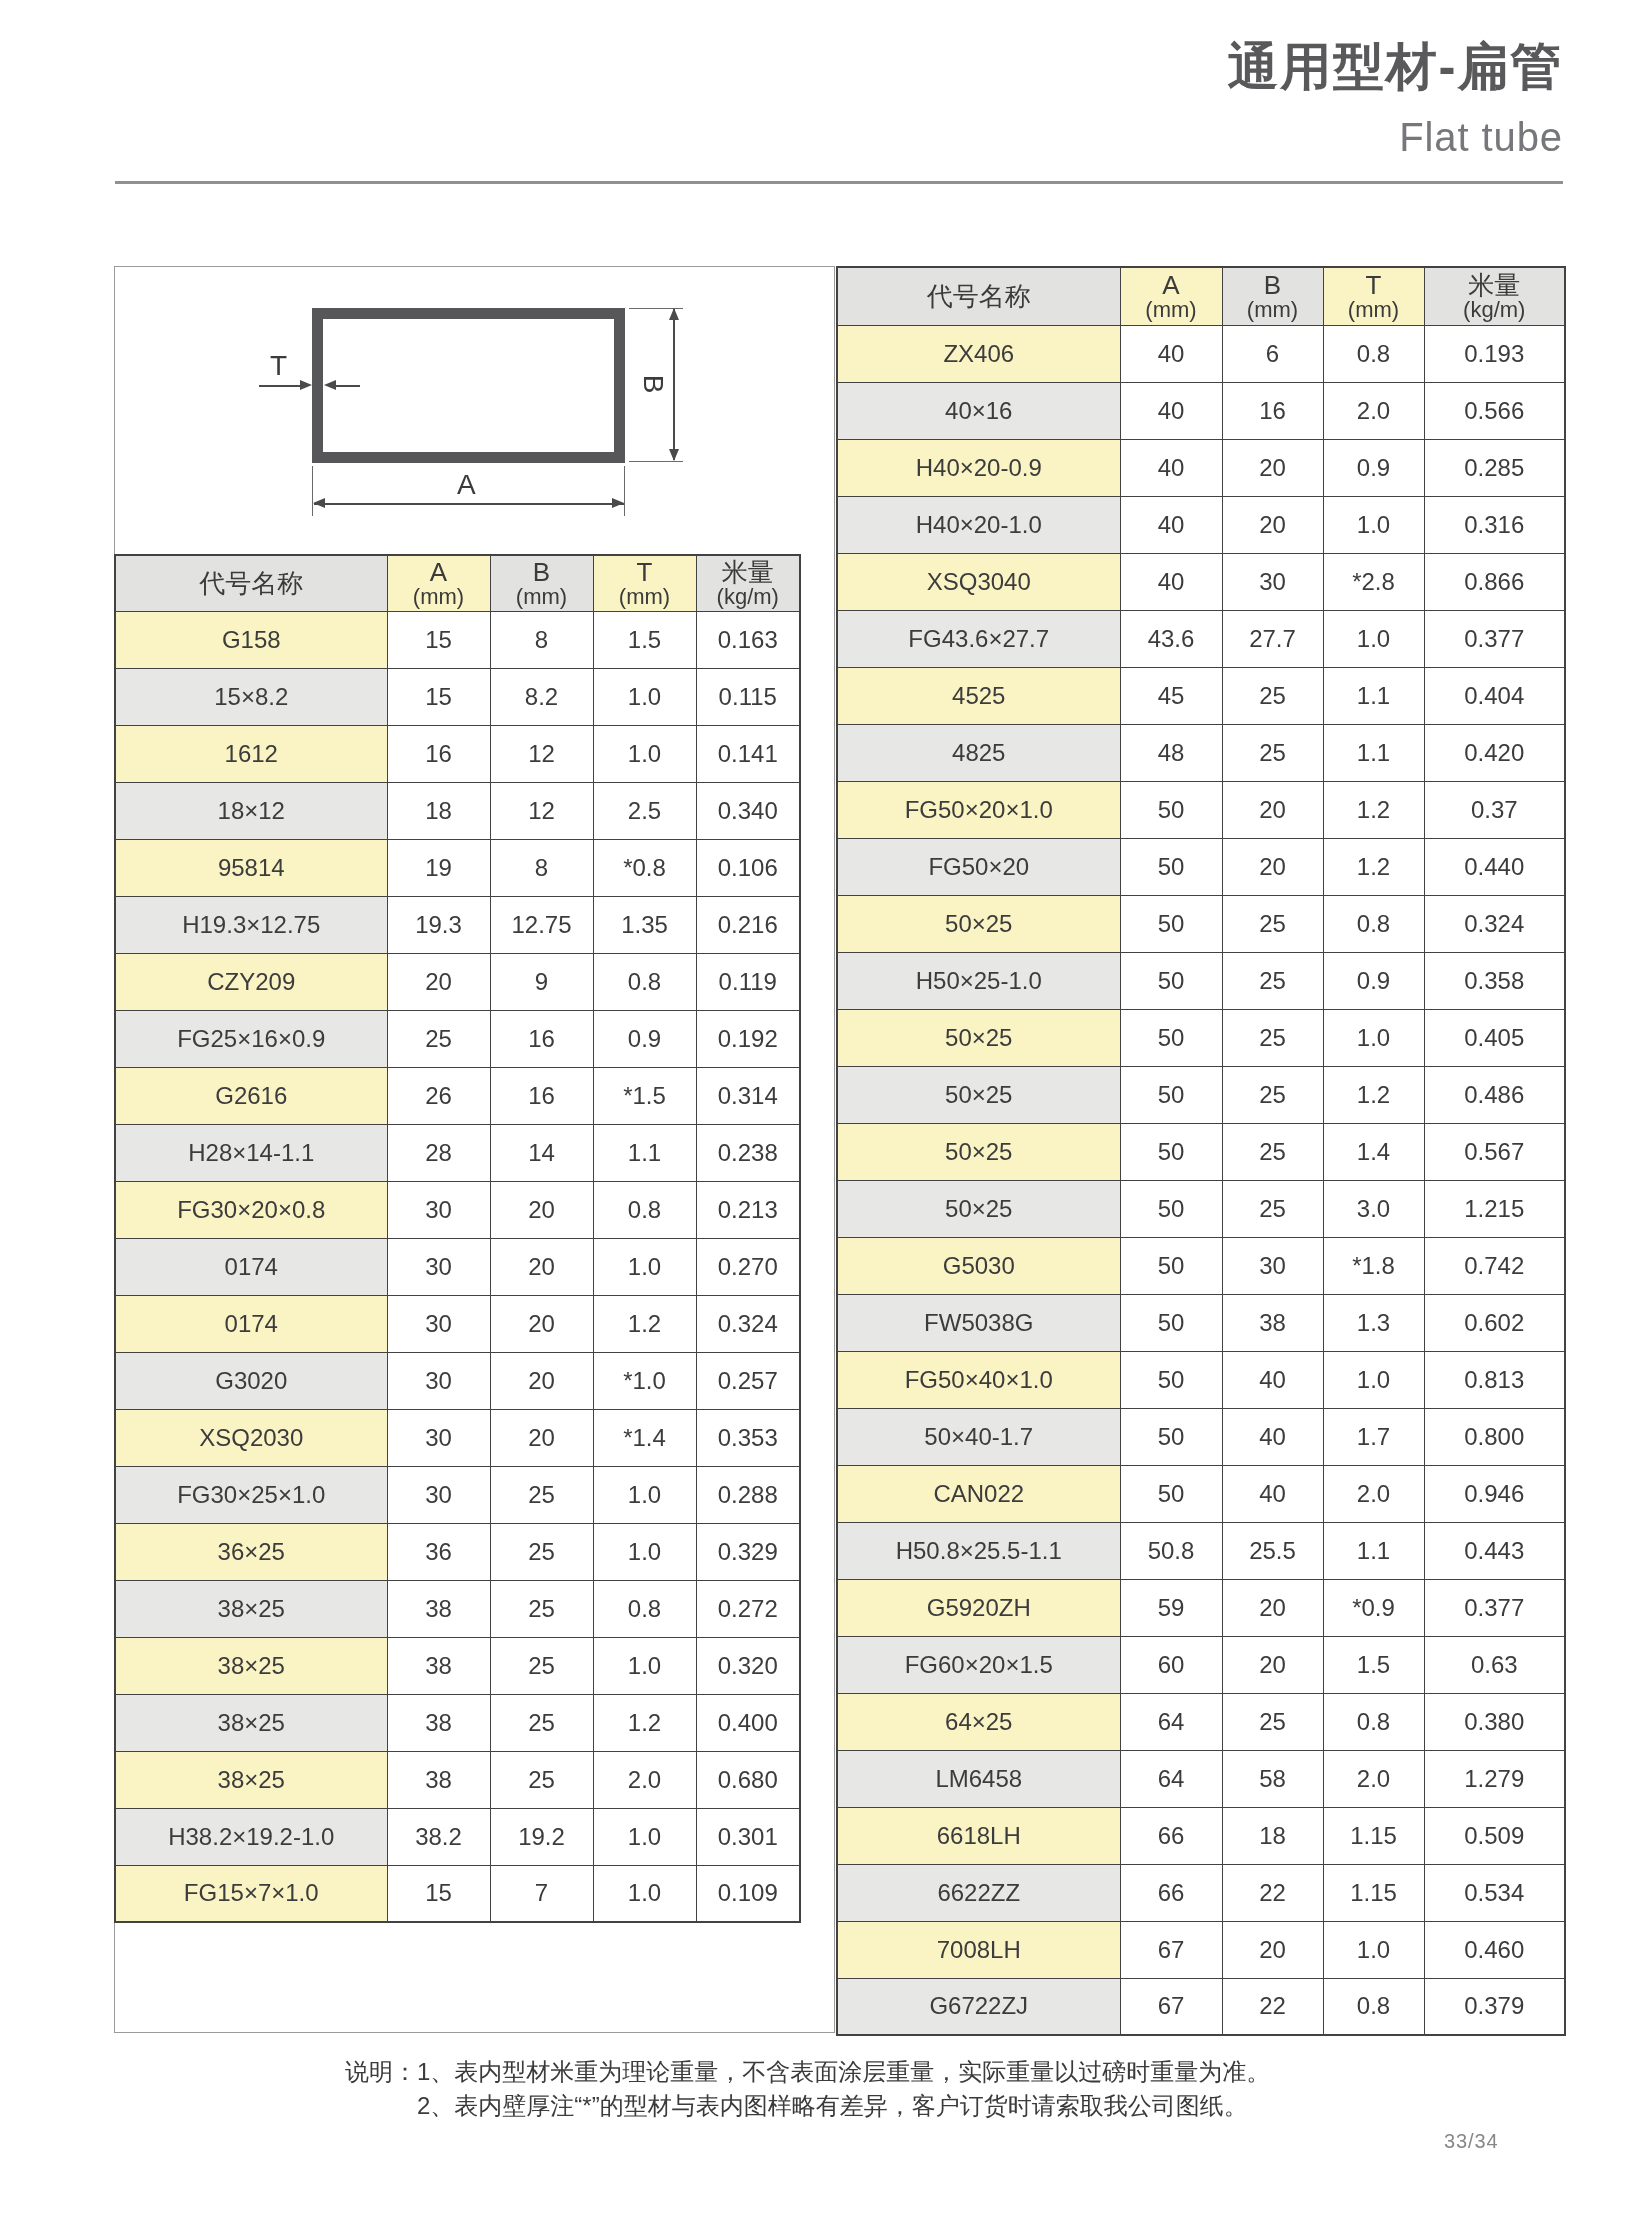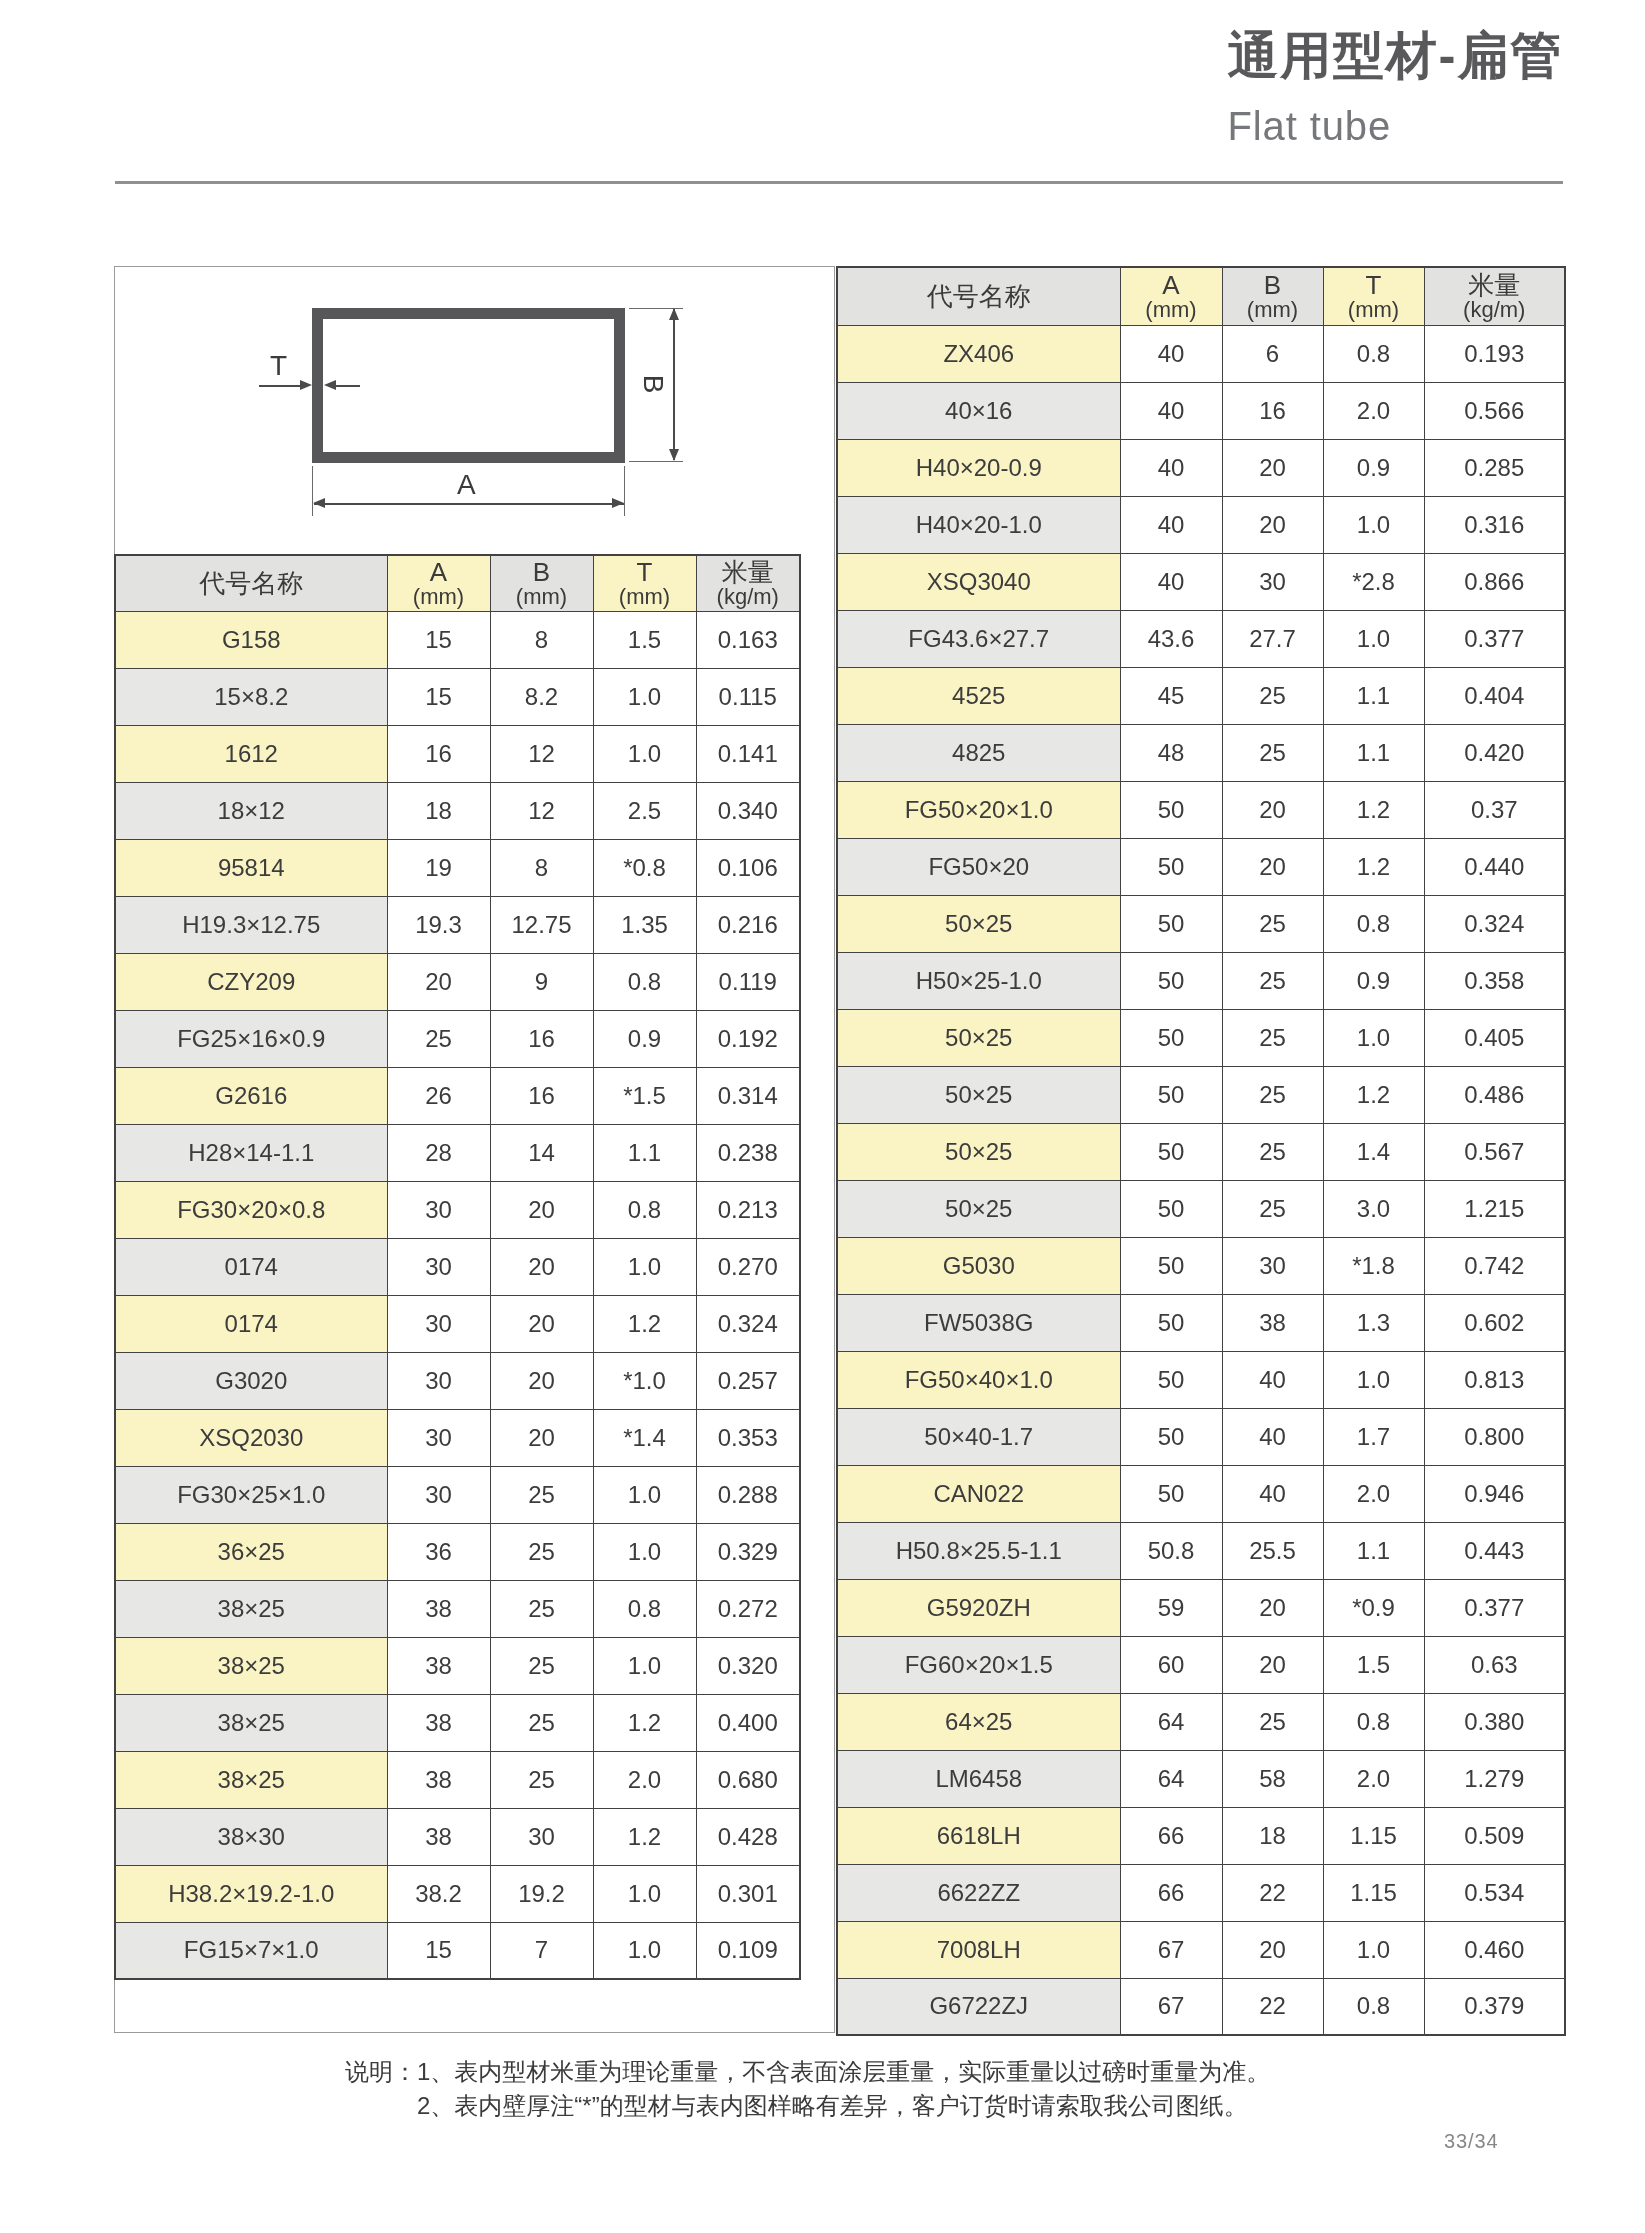--- a/index.html
+++ b/index.html
@@ -2,21 +2,21 @@
 <html style="font-size:14.4px"><head>
 <meta charset="utf-8">
 <style>
   html,body{margin:0;padding:0;}
   body{
     width:1645px;height:2233px;position:relative;background:#ffffff;
     font-family:"Liberation Sans","DejaVu Sans",sans-serif;color:#3b3b3b;
     -webkit-font-smoothing:antialiased;
   }
   
-  .title-block{position:absolute;top:27px;right:82px;}
+  .title-block{position:absolute;top:38px;right:82px;text-align:right;}
   .title-zh{font-size:51px;font-weight:bold;color:#59595c;letter-spacing:1.8px;line-height:1.15;}
   .title-en{font-size:40px;color:#76777a;letter-spacing:0.9px;margin-top:18px;}
   .head-rule{position:absolute;left:115px;top:181px;width:1448px;height:2.7px;background:#8f9092;}
 
   
   .left-panel{position:absolute;left:114px;top:266px;width:721px;height:1767px;
     border:1.8px solid #9a9a9a;box-sizing:border-box;background:#fff;}
   .tube{position:absolute;left:197px;top:41px;width:313px;height:155px;
     box-sizing:border-box;border:11.7px solid #57575a;background:#fff;}
   .dim{position:absolute;background:#4a4a4a;}
@@ -264,27 +264,20 @@
         <td class="val">0.400</td>
       </tr>
       <tr>
         <td class="name">38×25</td>
         <td class="val">38</td>
         <td class="val">25</td>
         <td class="val">2.0</td>
         <td class="val">0.680</td>
       </tr>
       <tr>
-        <td class="name">38×30</td>
-        <td class="val">38</td>
-        <td class="val">30</td>
-        <td class="val">1.2</td>
-        <td class="val">0.428</td>
-      </tr>
-      <tr>
         <td class="name">H38.2×19.2-1.0</td>
         <td class="val">38.2</td>
         <td class="val">19.2</td>
         <td class="val">1.0</td>
         <td class="val">0.301</td>
       </tr>
       <tr>
         <td class="name">FG15×7×1.0</td>
         <td class="val">15</td>
         <td class="val">7</td>

